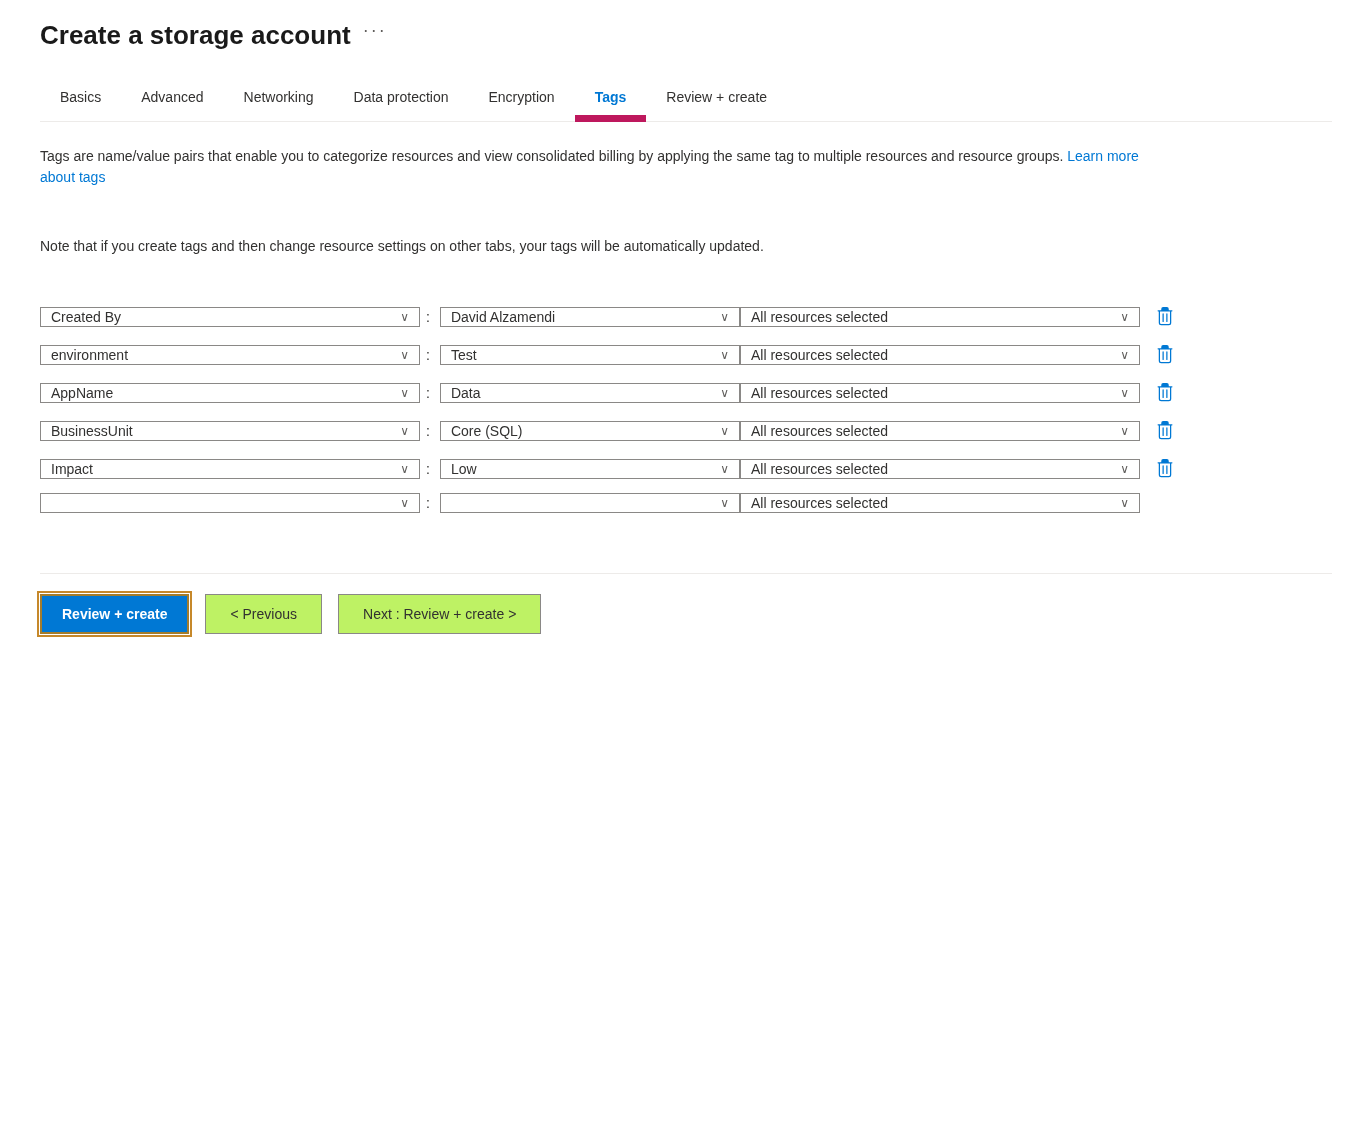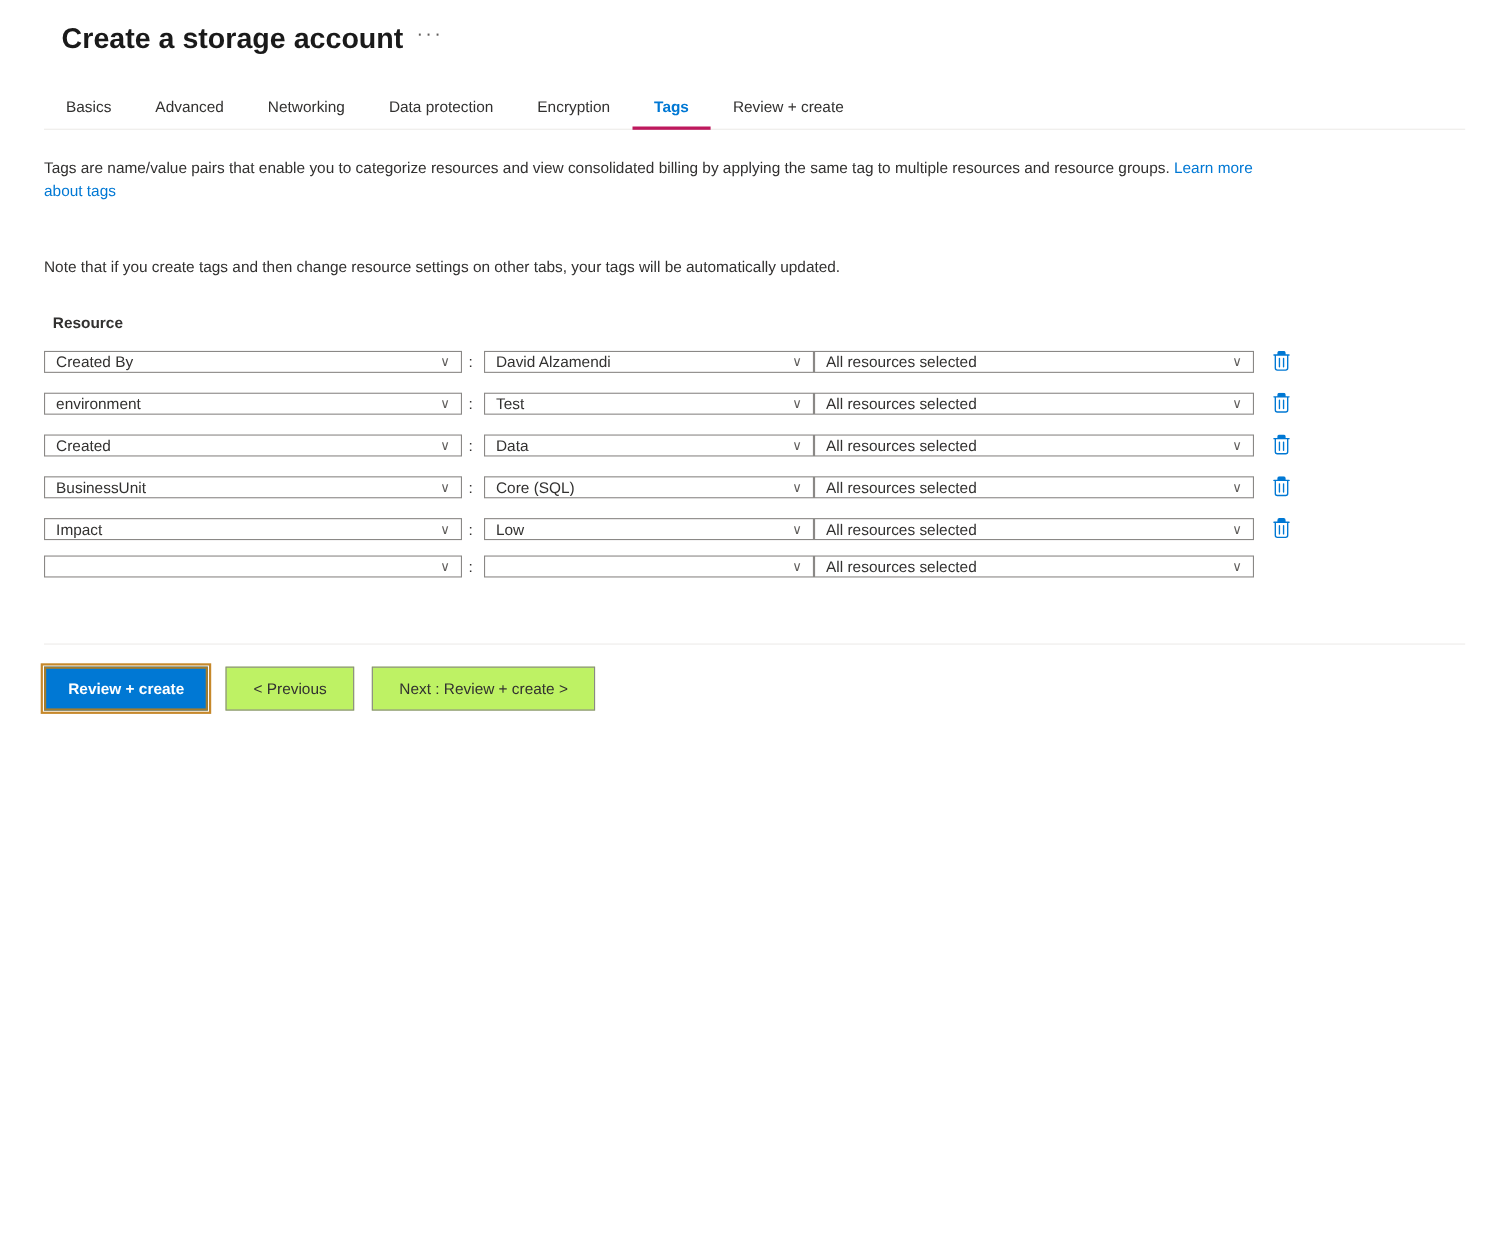--- a/index.html
+++ b/index.html
@@ -11,21 +11,20 @@
       padding: 20px 40px 30px 40px;
     }
     .page-title {
       font-size: 26px;
       font-weight: 600;
       color: #1a1a1a;
       display: flex;
       align-items: flex-start;
       gap: 12px;
       margin-bottom: 28px;
-      margin-left: 16px;
     }
     .page-title-ellipsis {
       font-size: 18px;
       font-weight: 400;
       color: #605e5c;
       letter-spacing: 2px;
     }
     .tabs {
       display: flex;
       gap: 0;
@@ -36,21 +35,21 @@
       padding: 10px 20px;
       font-size: 14px;
       color: #323130;
       cursor: pointer;
       border-bottom: 2px solid transparent;
       margin-bottom: -1px;
       white-space: nowrap;
     }
     .tab.active {
       color: #0078d4;
-      border-bottom: 3px solid #be185d;
+      border-bottom: 7px solid #be185d;
       font-weight: 600;
     }
     .description {
       margin-bottom: 10px;
       line-height: 1.5;
       color: #323130;
       font-size: 14px;
       max-width: 1100px;
     }
     .description a {
@@ -194,21 +193,20 @@
   </nav>
 
 <div class="description">
   <span>Tags are name/value pairs that enable you to categorize resources and view consolidated billing by applying the same tag to multiple resources and resource groups.</span>
   <a href="#">Learn more about tags</a>
 </div>
 <div class="note">Note that if you create tags and then change resource settings on other tabs, your tags will be automatically updated.</div>
 
 <div class="tags-table">
   <div class="tags-header">
-    <div class="tags-header-cell">Resource</div>
     <div class="tags-header-cell"></div>
   </div>
   <div id="rows-container">
       <div class="tags-row">
         <div class="row-name-inner">
           <div class="dropdown-field name-field-wrap">
             <span class="dropdown-value">Created By</span>
             <span class="dropdown-arrow">∨</span>
           </div>
         </div>
@@ -257,21 +255,21 @@
           <button class="delete-btn">
             <svg viewBox="0 0 16 16" fill="#0078d4" xmlns="http://www.w3.org/2000/svg">
         <path d="M6.5 1h3a.5.5 0 0 1 .5.5v1H6v-1a.5.5 0 0 1 .5-.5zM5 2.5v-1A1.5 1.5 0 0 1 6.5 0h3A1.5 1.5 0 0 1 11 1.5v1h2.5a.5.5 0 0 1 0 1H13v9a2 2 0 0 1-2 2H5a2 2 0 0 1-2-2v-9h-.5a.5.5 0 0 1 0-1H5zM4 3.5v9a1 1 0 0 0 1 1h6a1 1 0 0 0 1-1v-9H4zm2.5 1.5a.5.5 0 0 1 .5.5v6a.5.5 0 0 1-1 0V5.5a.5.5 0 0 1 .5-.5zm3 0a.5.5 0 0 1 .5.5v6a.5.5 0 0 1-1 0V5.5a.5.5 0 0 1 .5-.5z"></path>
       </svg>
           </button>
         </div>
       </div>
       <div class="tags-row">
         <div class="row-name-inner">
           <div class="dropdown-field name-field-wrap">
-            <span class="dropdown-value">Created</span>
+            <span class="dropdown-value">AppName</span>
             <span class="dropdown-arrow">∨</span>
           </div>
         </div>
         <div style="display: flex; align-items: center; gap: 4px;">
           <div class="tags-colon" style="padding-left: 6px;">:</div>
           <div class="dropdown-field" style="width: 100%;">
             <span class="dropdown-value">Data</span>
             <span class="dropdown-arrow">∨</span>
           </div>
         </div>

